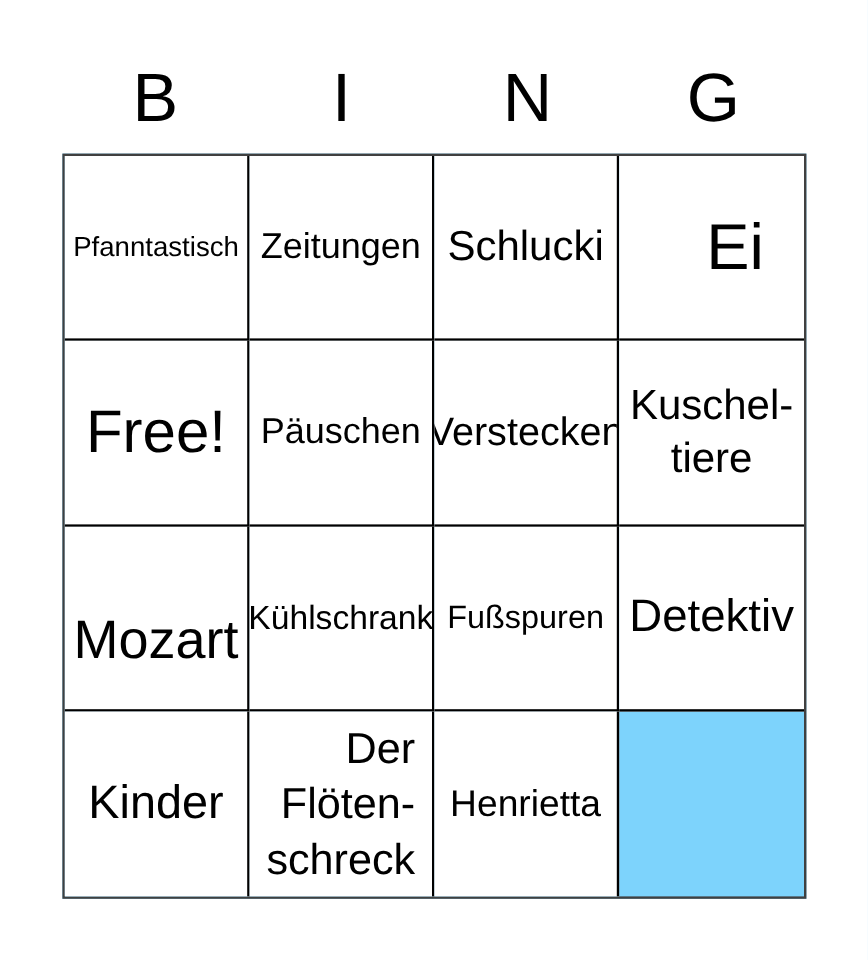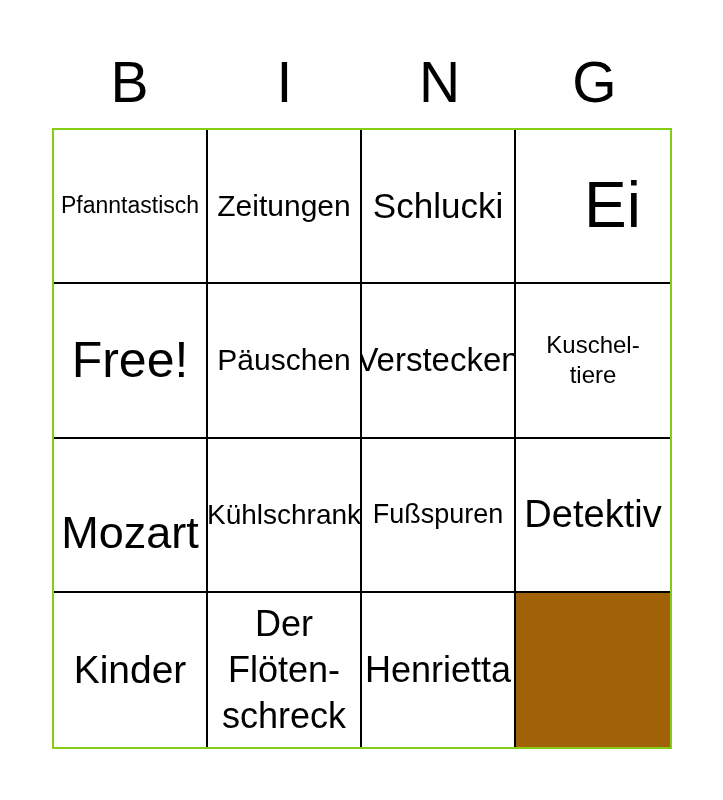--- a/index.html
+++ b/index.html
@@ -29,56 +29,56 @@
   }
 
   
   .bingo-grid {
     position: absolute;
     left: 52px; top: 128px;
     width: 620px; height: 621px;
     display: grid;
     grid-template-columns: repeat(4, 1fr);
     grid-template-rows: repeat(4, 1fr);
-    border: 2px solid #84cc16;
-    background: #a16207;
+    border: 2px solid #404040;
+    background: #7dd3fc;
   }
   .cell {
     border-right: 2px solid #000000;
     border-bottom: 2px solid #000000;
     display: flex; align-items: center; justify-content: center;
     text-align: center;
     padding: 2px;
     overflow: hidden;
     background: #ffffff;
     cursor: pointer;
   }
   .cell:nth-child(4n) { border-right: none; }
-  .cell:nth-child(n+13) { border-bottom: none; }
+  .cell:nth-child(n+13) { border-bottom: none; text-align: right; }
   .cell-label {
     white-space: pre-line;
     line-height: 1.28;
     color: #000000;
   }
   
   .cell:nth-child(1)  .cell-label { font-size: 23px; }
   .cell:nth-child(2)  .cell-label { font-size: 30px; }
   .cell:nth-child(3)  .cell-label { font-size: 35px; }
-  .cell:nth-child(4)  .cell-label { font-size: 64px; margin-left: 39px; }
+  .cell:nth-child(4)  .cell-label { font-size: 54px; margin-left: 39px; }
   .cell:nth-child(5)  .cell-label { font-size: 50px; }
   .cell:nth-child(6)  .cell-label { font-size: 30px; }
   .cell:nth-child(7)  .cell-label { font-size: 33px; }
-  .cell:nth-child(8)  .cell-label { font-size: 24px; }
+  .cell:nth-child(8)  .cell-label { font-size: 35px; }
   .cell:nth-child(9)  .cell-label { font-size: 45px; margin-top: 36px; }
   .cell:nth-child(10) .cell-label { font-size: 28px; }
   .cell:nth-child(11) .cell-label { font-size: 27px; }
   .cell:nth-child(12) .cell-label { font-size: 38px; text-align: center; }
   .cell:nth-child(13) .cell-label { font-size: 39px; }
   .cell:nth-child(14) .cell-label { font-size: 36px; }
-  .cell:nth-child(15) .cell-label { font-size: 36px; }
+  .cell:nth-child(15) .cell-label { font-size: 31px; }
   .cell:nth-child(16) .cell-label { font-size: 32px; }
 </style>
 </head>
 <body>
 
 <div class="page">
 
   <div class="bingo-header">
     <span class="bingo-letter">B</span>
     <span class="bingo-letter">I</span>

